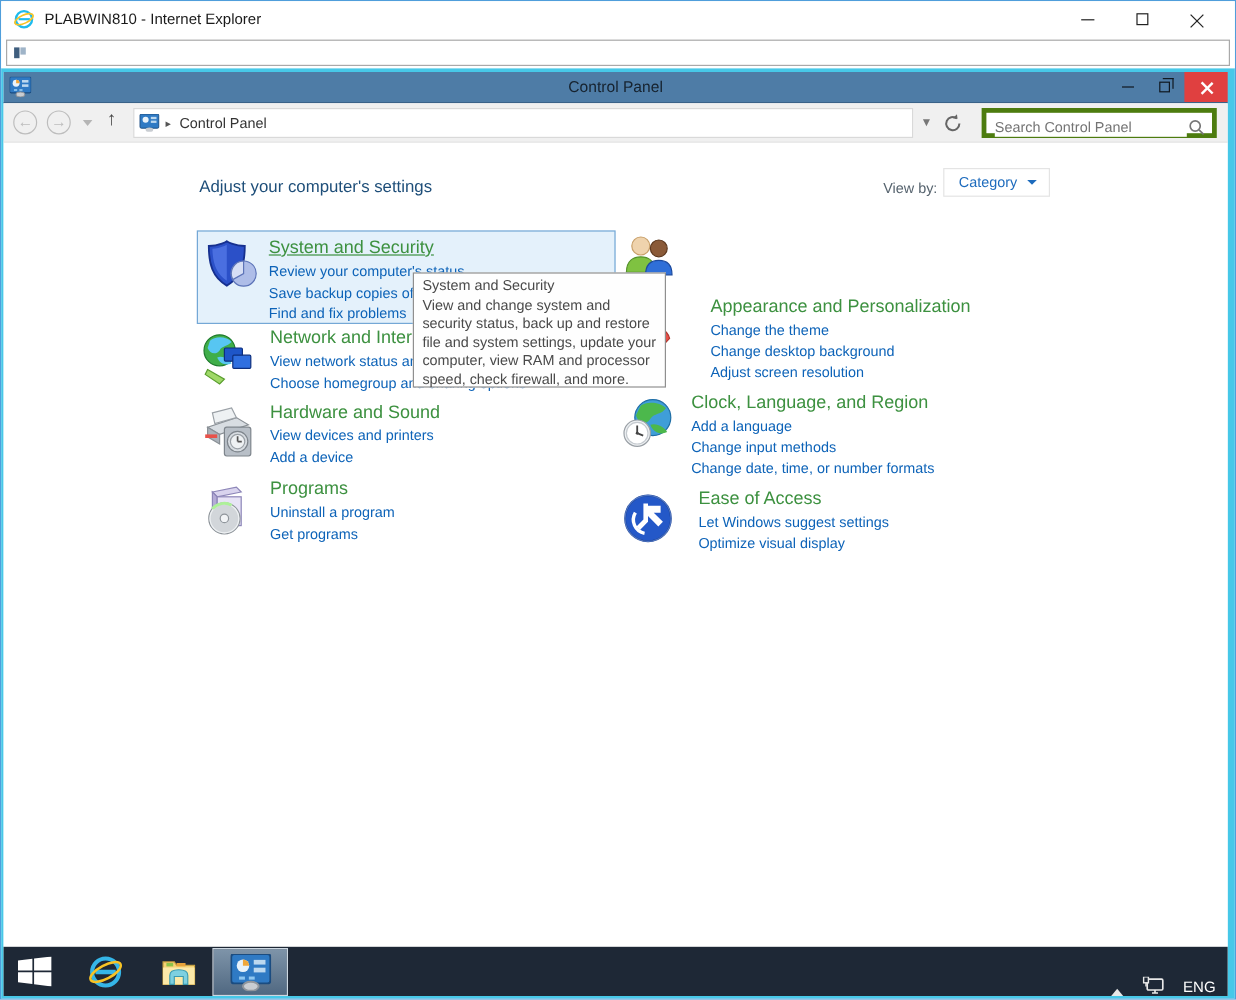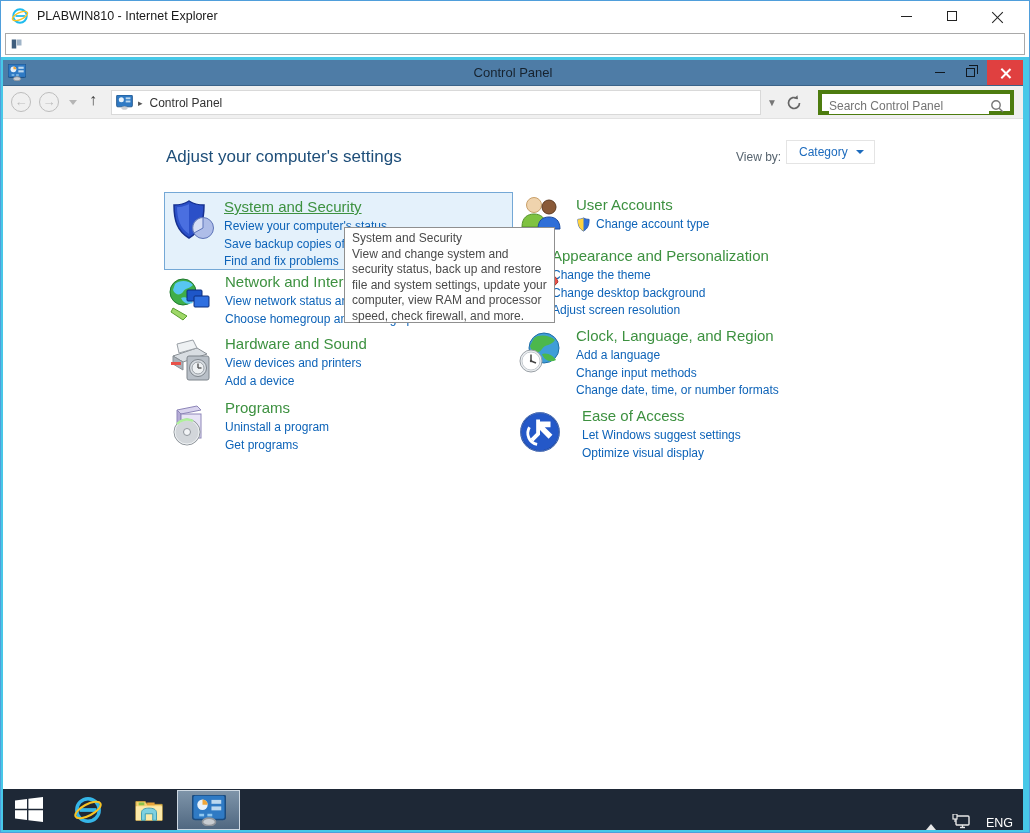--- a/index.html
+++ b/index.html
@@ -53,21 +53,21 @@
   .addr-sep { color:#555; font-size:9px; margin-right:7px; }
   .addr-dd { position:absolute; left:758px; top:4px; width:22px; height:25px; color:#777; font-size:10px; text-align:center; line-height:25px; }
   .addr-refresh { position:absolute; left:782px; top:8px; width:18px; height:18px; }
   .searchbox { position:absolute; left:815px; top:4px; width:196px; height:25px; background:#fff; border:4px solid #4d7c0f;padding-left:23px; }
   .searchbox input { position:absolute; left:7px; top:3px; width:160px; height:17px; border:none; outline:none; font-family:"Liberation Sans",sans-serif; font-size:12px; color:#444; }
   .searchbox input::placeholder { color:#747474; opacity:1; }
   .search-mag { position:absolute; right:6px; top:5px; width:14px; height:14px; }
 
   
   .cp-content { position:absolute; left:0; top:59px; width:100%; height:670px; background:#fff; overflow:hidden; }
-  .cp-heading { position:absolute; left:163px; top:28px; font-size:17px; color:#1e4e79;text-align:center; }
+  .cp-heading { position:absolute; left:163px; top:28px; font-size:14px; color:#1e4e79;text-align:center; }
   .viewby { position:absolute; top:27px; left:733px; font-size:12px; color:#56636e; line-height:22px; }
   .viewby-btn { position:absolute; left:783px; top:21px; height:24px; padding:0 10px 0 12px; border:1px solid #e4e4e4; background:#fff; display:flex; align-items:center; font-size:12px; color:#1d6bbd; }
   .viewby-tri { width:0; height:0; border-left:4px solid transparent; border-right:4px solid transparent; border-top:4px solid #1d6bbd; margin-left:8px; }
 
   .cat { position:absolute; }
   .cat-icon { position:absolute; left:0; top:0; width:46px; height:46px; }
   .cat-title { font-size:15px; color:#3d9140; line-height:20px; text-decoration:none; display:inline-block; }
   .cat-title.hovered { text-decoration:underline; }
   .cat-link { display:block; font-size:12px; color:#0d63b8; line-height:17.5px; text-decoration:none; }
   .cat-links { margin-top:1px; }
@@ -262,43 +262,29 @@
           </div>
         </div>
 
         <div class="cat" style="left:515px; top:76px; width:420px;">
           <svg class="cat-icon" style="top:-2px;" viewBox="0 0 46 46">
             <circle cx="16" cy="12" r="7.5" fill="#efd3ad" stroke="#c9a06a"></circle>
             <path d="M4 34 C4 24 10 21 16 21 C22 21 28 24 28 34 Z" fill="#7fc241" stroke="#55912b"></path>
             <circle cx="31" cy="14" r="7" fill="#8a5a38" stroke="#5e3a20"></circle>
             <path d="M20 36 C20 27 25 24 31 24 C37 24 42 27 42 36 Z" fill="#2f6fd8" stroke="#1c4a9e"></path>
           </svg>
-          <div style="margin-left:58px;">
-            <span class="cat-title">User Accounts</span>
-            <div class="cat-links">
-              <span class="link-row">
-                <svg style="width:15px;height:15px;" viewBox="0 0 16 16">
-                  <path d="M8 1 C8 1 5.5 2.5 2 2.5 C2 9 3.5 12.5 8 15 C12.5 12.5 14 9 14 2.5 C10.5 2.5 8 1 8 1 Z" fill="#2f6fd8" stroke="#1c4a9e" stroke-width="0.8"></path>
-                  <path d="M8 1 C8 1 5.5 2.5 2 2.5 C2 9 3.5 12.5 8 15 L8 1 Z" fill="#ffd23e"></path>
-                  <path d="M8 8 L14 2.5 C14 9 12.5 12.5 8 15 Z" fill="#ffd23e" opacity="0"></path>
-                  <rect x="2" y="7.5" width="12" height="0.01" fill="none"></rect>
-                </svg>
-                <span class="cat-link">Change account type</span>
-              </span>
-            </div>
-          </div>
         </div>
 
         <div class="cat" style="left:515px; top:127px; width:420px;">
           <svg class="cat-icon" style="top:14px;" viewBox="0 0 46 46">
             <path d="M23 40 L8 20 A20 14 0 0 1 20 12 Z" fill="#3fae49" stroke="#2a7d33"></path>
             <path d="M23 40 L20 12 A20 14 0 0 1 32 13 Z" fill="#ffd23e" stroke="#c9a018"></path>
             <path d="M23 40 L32 13 A20 14 0 0 1 40 22 Z" fill="#e8524a" stroke="#b03830"></path>
           </svg>
-          <div style="margin-left:34px;">
+          <div style="margin-left:74px;">
             <span class="cat-title">Appearance and Personalization</span>
             <div class="cat-links">
               <span class="cat-link">Change the theme</span>
               <span class="cat-link">Change desktop background</span>
               <span class="cat-link">Adjust screen resolution</span>
             </div>
           </div>
         </div>
 
         <div class="cat" style="left:515px; top:207px; width:420px;">

